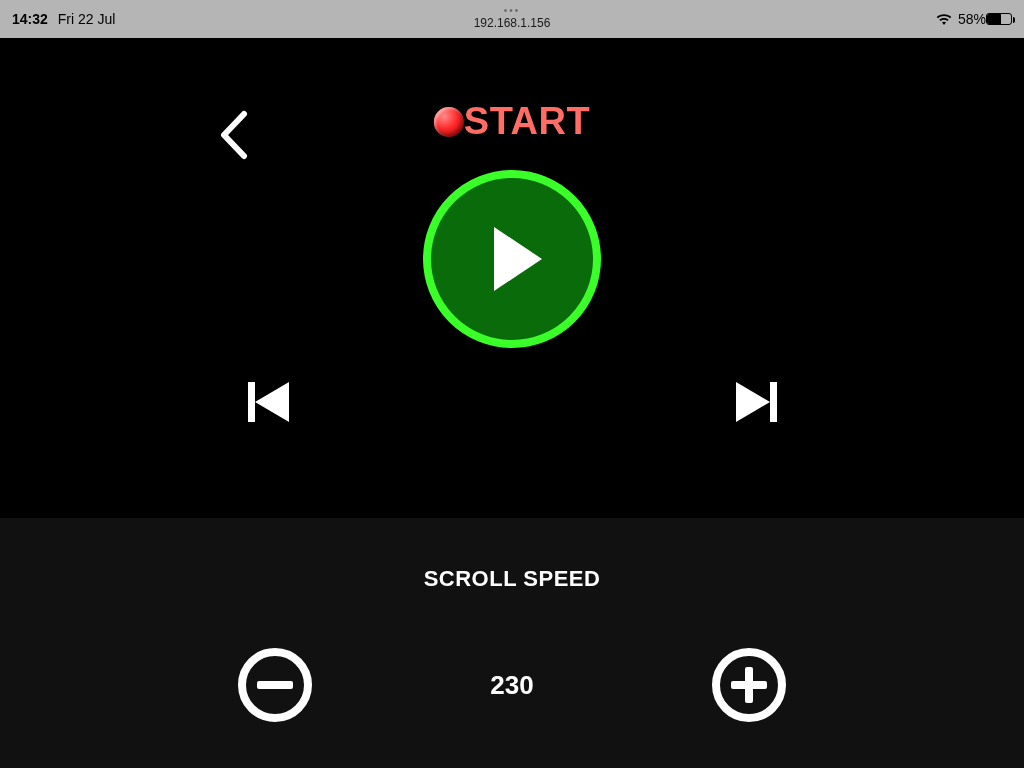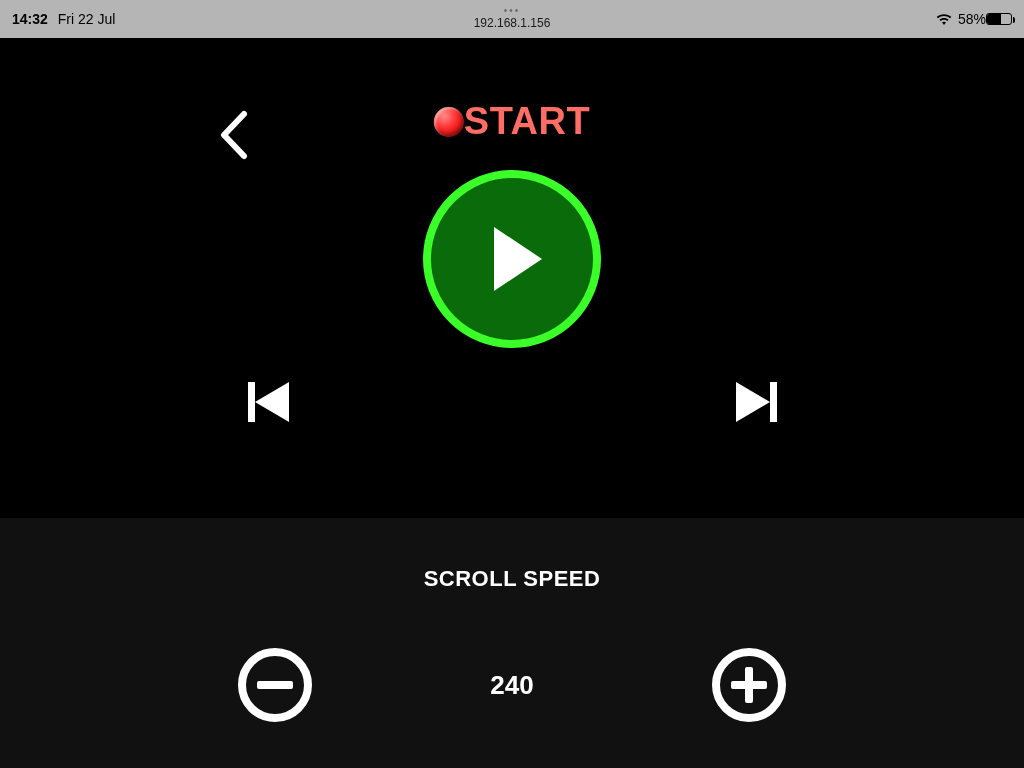--- a/index.html
+++ b/index.html
@@ -184,20 +184,20 @@
     </div>
 
   </div>
 
   <div class="lower">
     <div class="scroll-label">SCROLL SPEED</div>
     <div class="speed-row">
       <div class="circle-btn minus">
         <span></span>
       </div>
-      <div class="speed-value">240</div>
+      <div class="speed-value">230</div>
       <div class="circle-btn plus">
         <span></span>
       </div>
     </div>
   </div>
 
 </div>
 
 </body></html>

